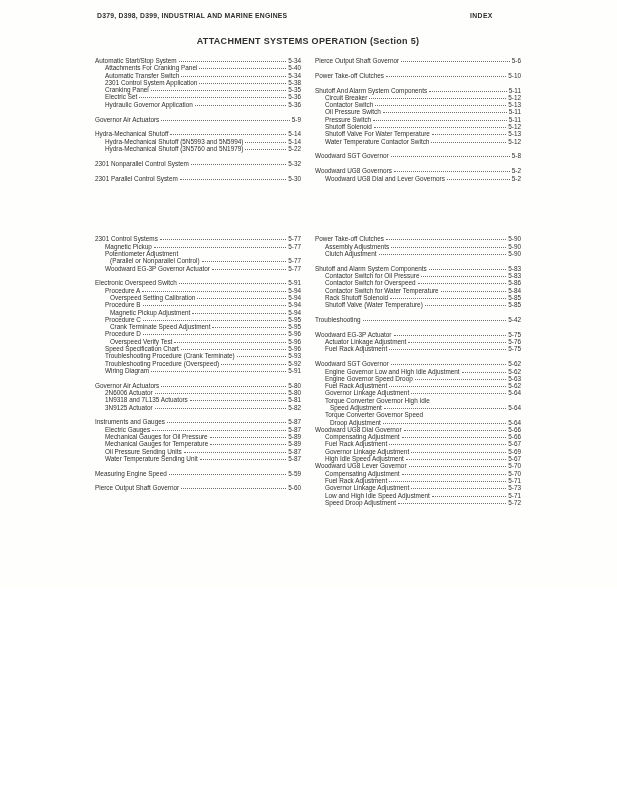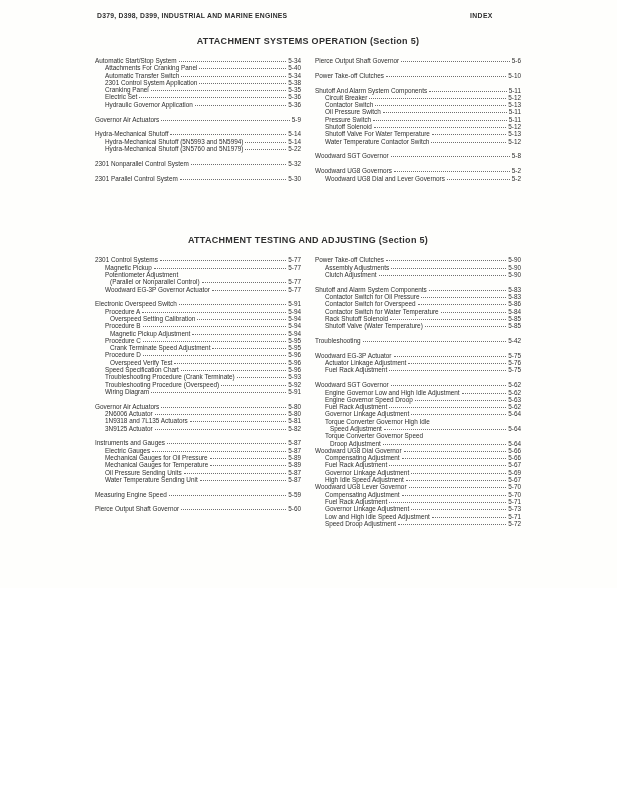--- a/index.html
+++ b/index.html
@@ -206,21 +206,20 @@
               <div class="entry ind1">
                 <span class="txt">Woodward UG8 Dial and Lever Governors</span>
                 <span class="leader"></span>
                 <span class="pg">5-2</span>
               </div>
             </div>
           </div>
         </div>
       </section>
       <section class="toc-section">
-        <h2 class="sec-title">ATTACHMENT TESTING AND ADJUSTING (Section 5)</h2>
         <div class="cols">
           <div class="col">
             <div class="group">
               <div class="entry ind0">
                 <span class="txt">2301 Control Systems</span>
                 <span class="leader"></span>
                 <span class="pg">5-77</span>
               </div>
               <div class="entry ind1">
                 <span class="txt">Magnetic Pickup</span>

